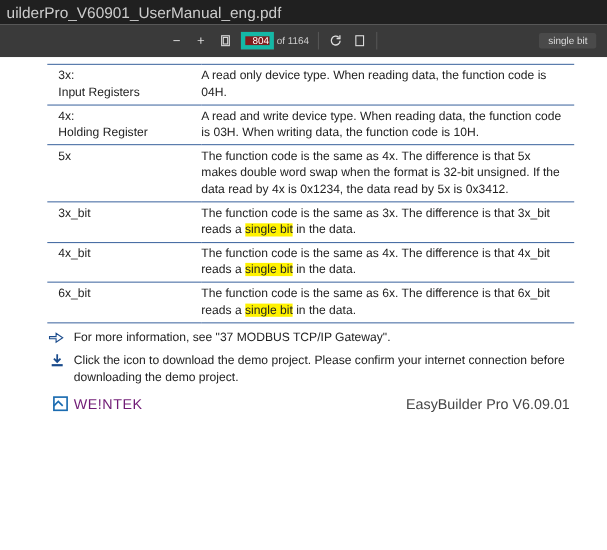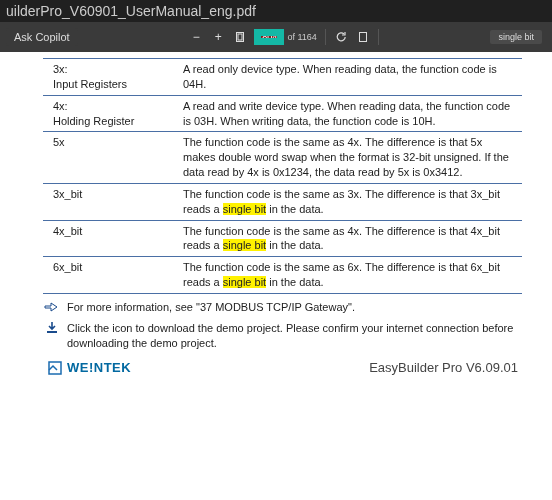--- a/index.html
+++ b/index.html
@@ -4,46 +4,45 @@
 <style>
 *{box-sizing:border-box;margin:0;padding:0}
 body{width:552px;height:500px;background:#fff;font-family:"Segoe UI",Arial,sans-serif;overflow:hidden}
 .titlebar{height:22px;background:#202020;color:#ccc;font-size:14px;display:flex;align-items:center;padding:0 6px}
 .titlebar .title{white-space:nowrap;overflow:hidden}
 .toolbar{height:30px;background:#3a3a3a;display:flex;align-items:center;color:#ddd;font-size:11px;padding:0 6px}
 .ask{padding:3px 8px;background:#3a3a3a;border-radius:3px;color:#ddd}
 .spacer{flex:1}
 .tb-btn{width:20px;height:20px;display:flex;align-items:center;justify-content:center;margin:0 1px;color:#ddd;font-size:12px}
 .tb-btn svg{display:block}
-.pgbox{width:30px;height:16px;background:#7f1d1d;border:7px solid #14b8a6;color:#fff;font-size:9px;text-align:right;margin:0 3px}
+.pgbox{width:30px;height:16px;background:#7f1d1d;border:4px solid #14b8a6;color:#fff;font-size:9px;text-align:right;margin:0 3px}
 .pginfo{font-size:9px;color:#ccc;margin-right:4px}
 .divider{width:1px;height:16px;background:#555;margin:0 4px}
 .search-pill{padding:2px 8px;font-size:9px;color:#ddd;background:#4a4a4a;border-radius:2px;margin-left:auto;margin-right:4px}
 .page{background:#fff;padding:6px 30px 6px 43px;font-size:11px;color:#222;line-height:1.35}
 table{width:100%;border-collapse:collapse;table-layout:fixed}
 td{padding:3px 6px 3px 0;border-top:1px solid #4a6fa5;border-bottom:1px solid #4a6fa5;vertical-align:top}
 td.c1{width:140px;padding-left:10px}
 .hl{background:#fff200}
 .note{margin-top:6px;display:flex;gap:6px;font-size:11px}
 .note-icon{width:18px;height:14px;flex:none;color:#1a4b8c;display:flex;align-items:center;justify-content:center}
 .note-icon svg{display:block}
 .foot{display:flex;justify-content:space-between;align-items:flex-end;margin-top:8px;padding:0 4px}
-.logo{display:flex;align-items:flex-end;gap:4px;color:#0369a1;font-weight:700;font-size:13px;letter-spacing:.5px}
+.logo{display:flex;align-items:flex-start;gap:4px;color:#701a75;font-weight:400;font-size:13px;letter-spacing:.5px}
 .logo-mark{width:16px;height:16px;display:inline-flex}
 .ver{font-size:13px;color:#444}
 </style>
 </head>
 <body>
 
 <div class="titlebar">
   <span class="title">uilderPro_V60901_UserManual_eng.pdf</span>
 </div>
 
 <div class="toolbar">
-  <div class="ask">Ask Copilot</div>
   <div class="spacer"></div>
   <div class="tb-btn">−</div>
   <div class="tb-btn">+</div>
   <div class="tb-btn">
     <svg width="12" height="12" viewBox="0 0 12 12" fill="none" stroke="currentColor" stroke-width="1">
         <rect x="2.5" y="1.5" width="7" height="9"></rect>
         <rect x="4" y="3" width="4" height="6"></rect>
       </svg>
   </div>
   <input class="pgbox" value="804" style="">

